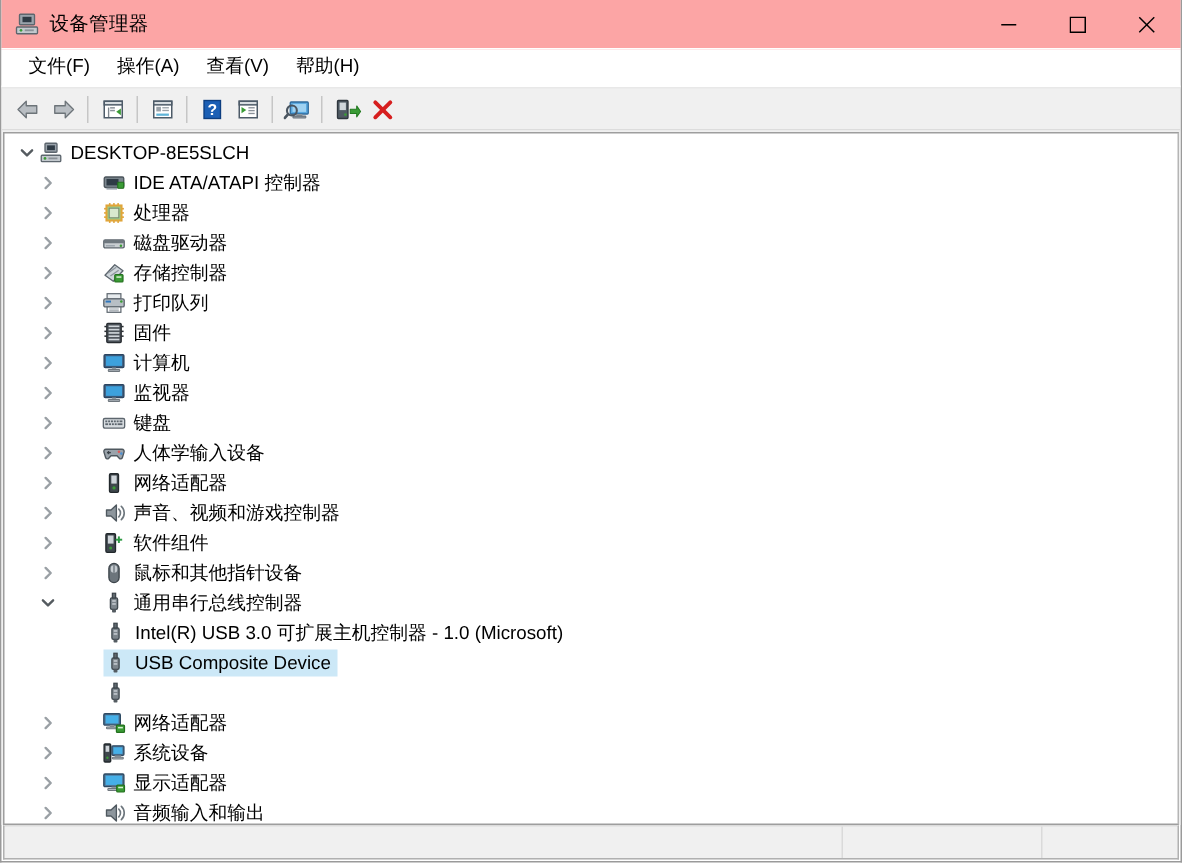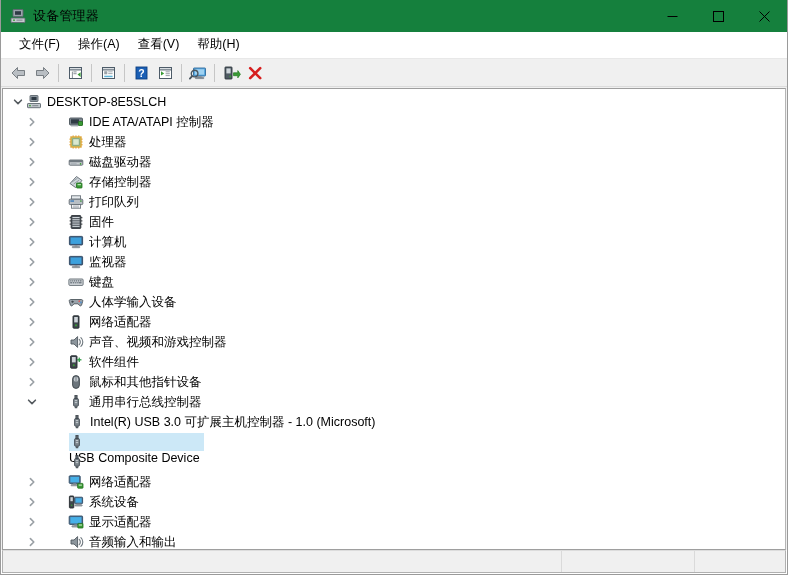--- a/index.html
+++ b/index.html
@@ -29,21 +29,21 @@
     border-right: 1px solid #9a9a9a;
     border-bottom: 1px solid #9a9a9a;
     display: flex;
     flex-direction: column;
   }
 
   
   #titlebar {
     height: 32px;
     min-height: 32px;
-    background: #15803d;
+    background: #fca5a5;
     display: flex;
     align-items: center;
     position: relative;
     border-bottom: 1px solid #ffffff;
   }
   #title-icon {
     width: 16px;
     height: 16px;
     margin-left: 9px;
     margin-right: 7px;
@@ -139,27 +139,27 @@
   .row {
     height: 20px;
     display: flex;
     align-items: center;
     white-space: nowrap;
     cursor: default;
     position: relative;
   }
   .row .hl {
     display: inline-flex;
+    align-items: center;
     padding: 1px 4px 1px 0;
     height: 18px;
     box-sizing: border-box;
   }
   .row.selected .hl {
     background: #cce8f7;
-    flex-direction: column;
   }
   .chev {
     width: 16px;
     height: 16px;
     flex: none;
     display: flex;
     align-items: center;
     justify-content: center;
   }
   .icon {

